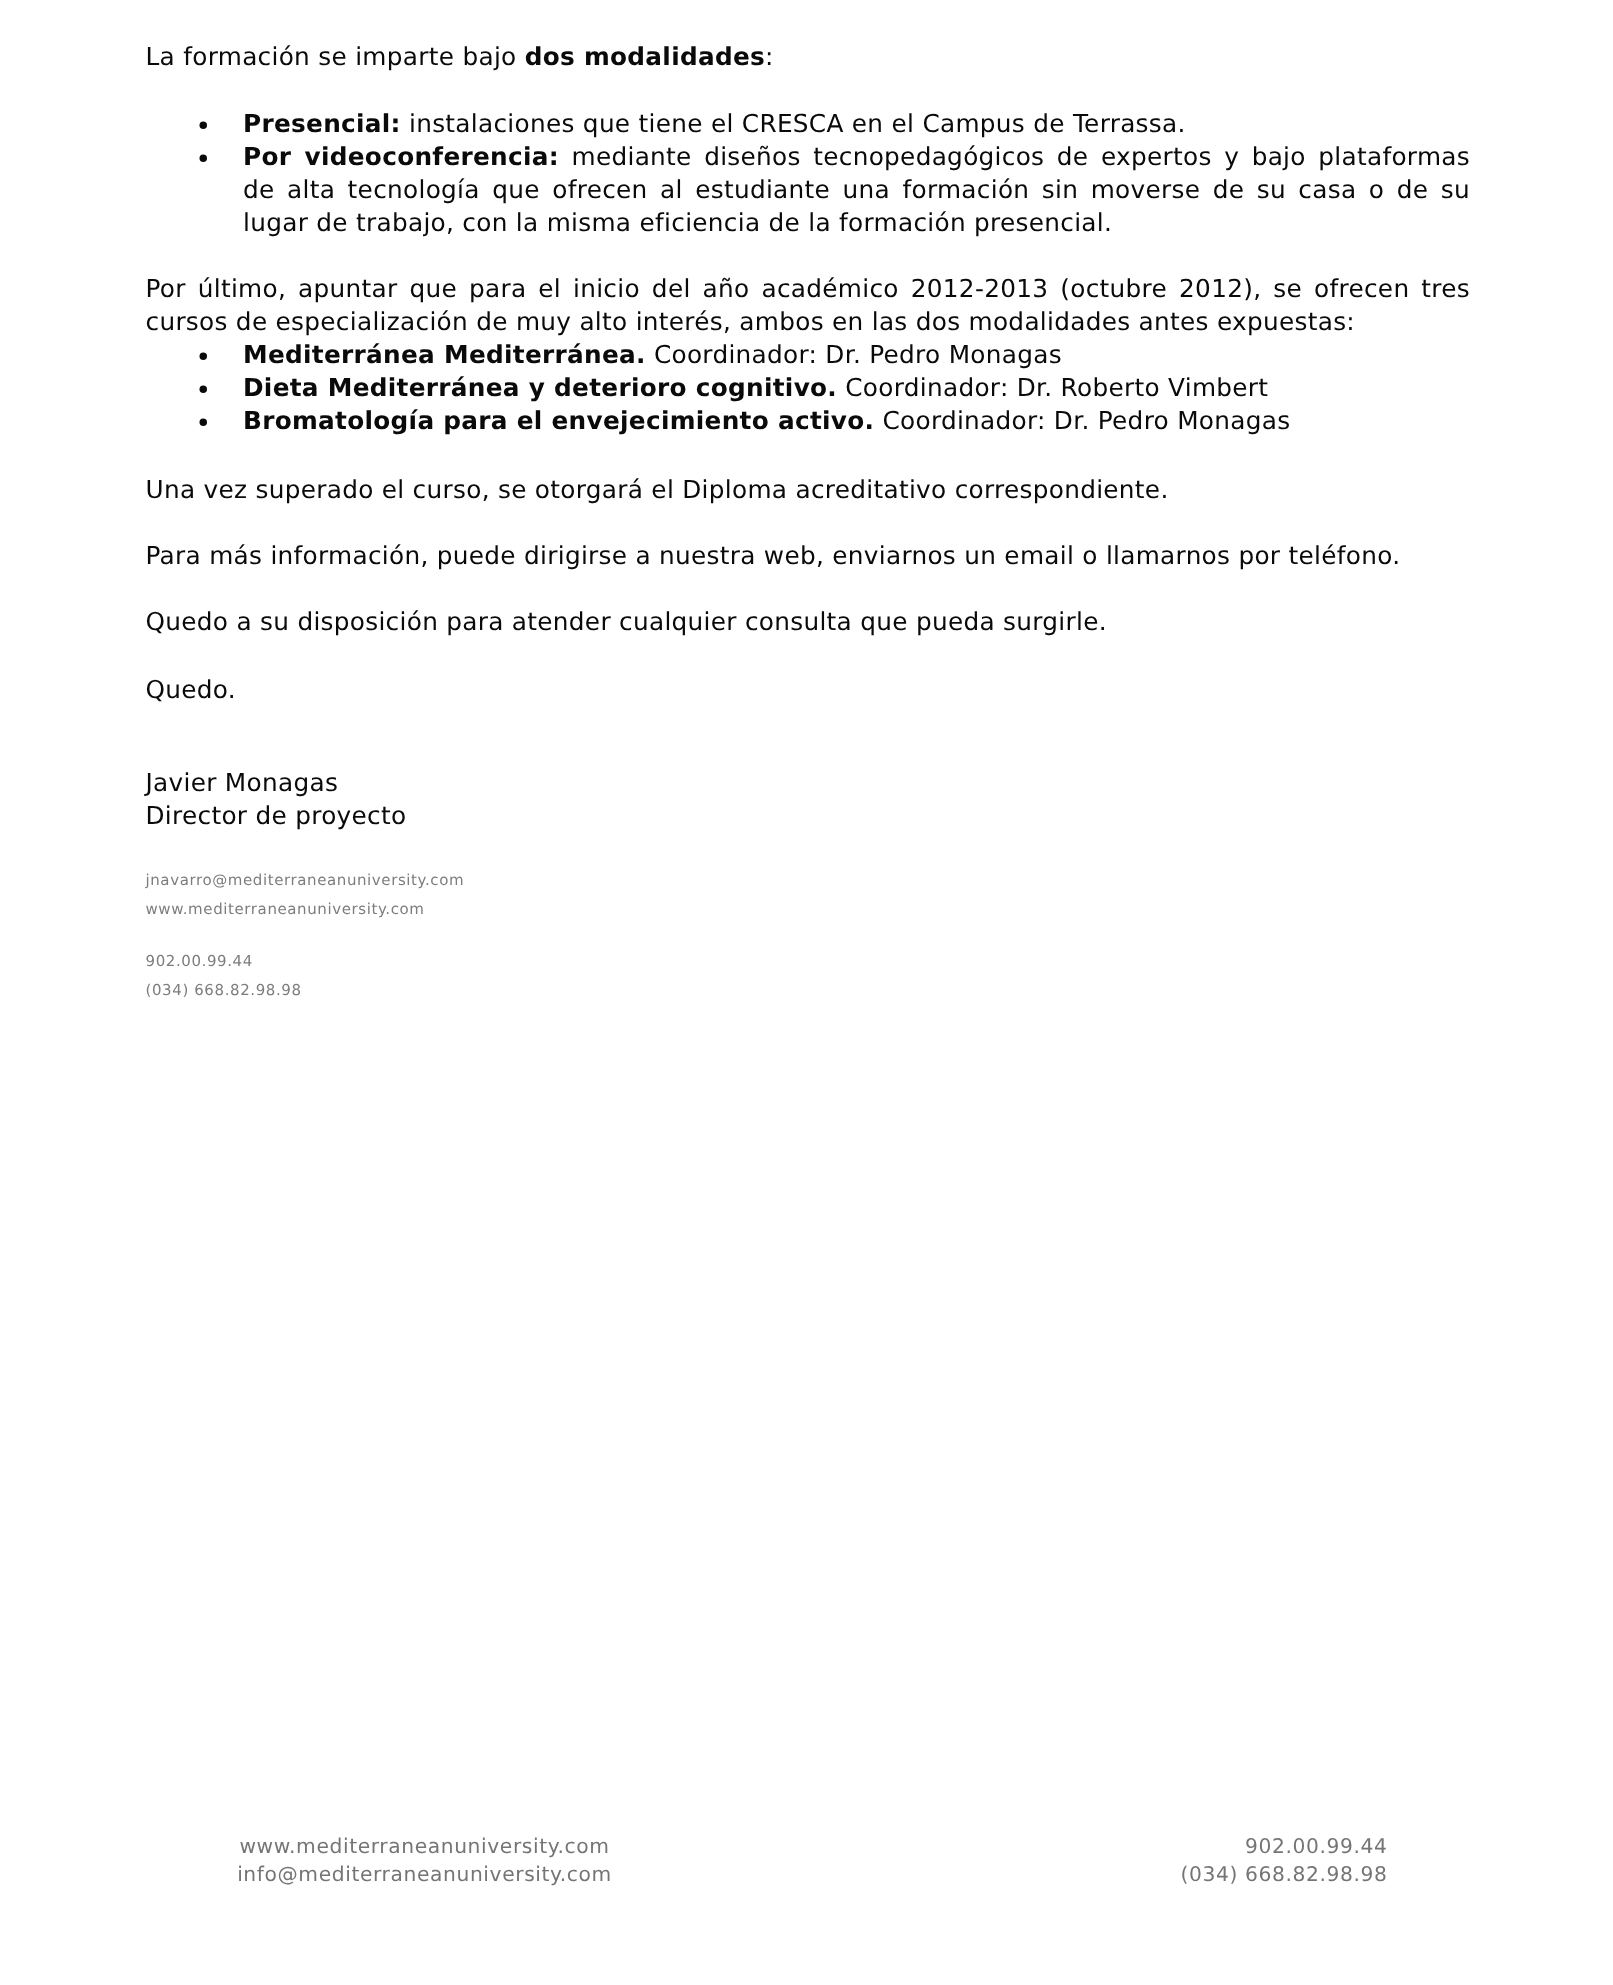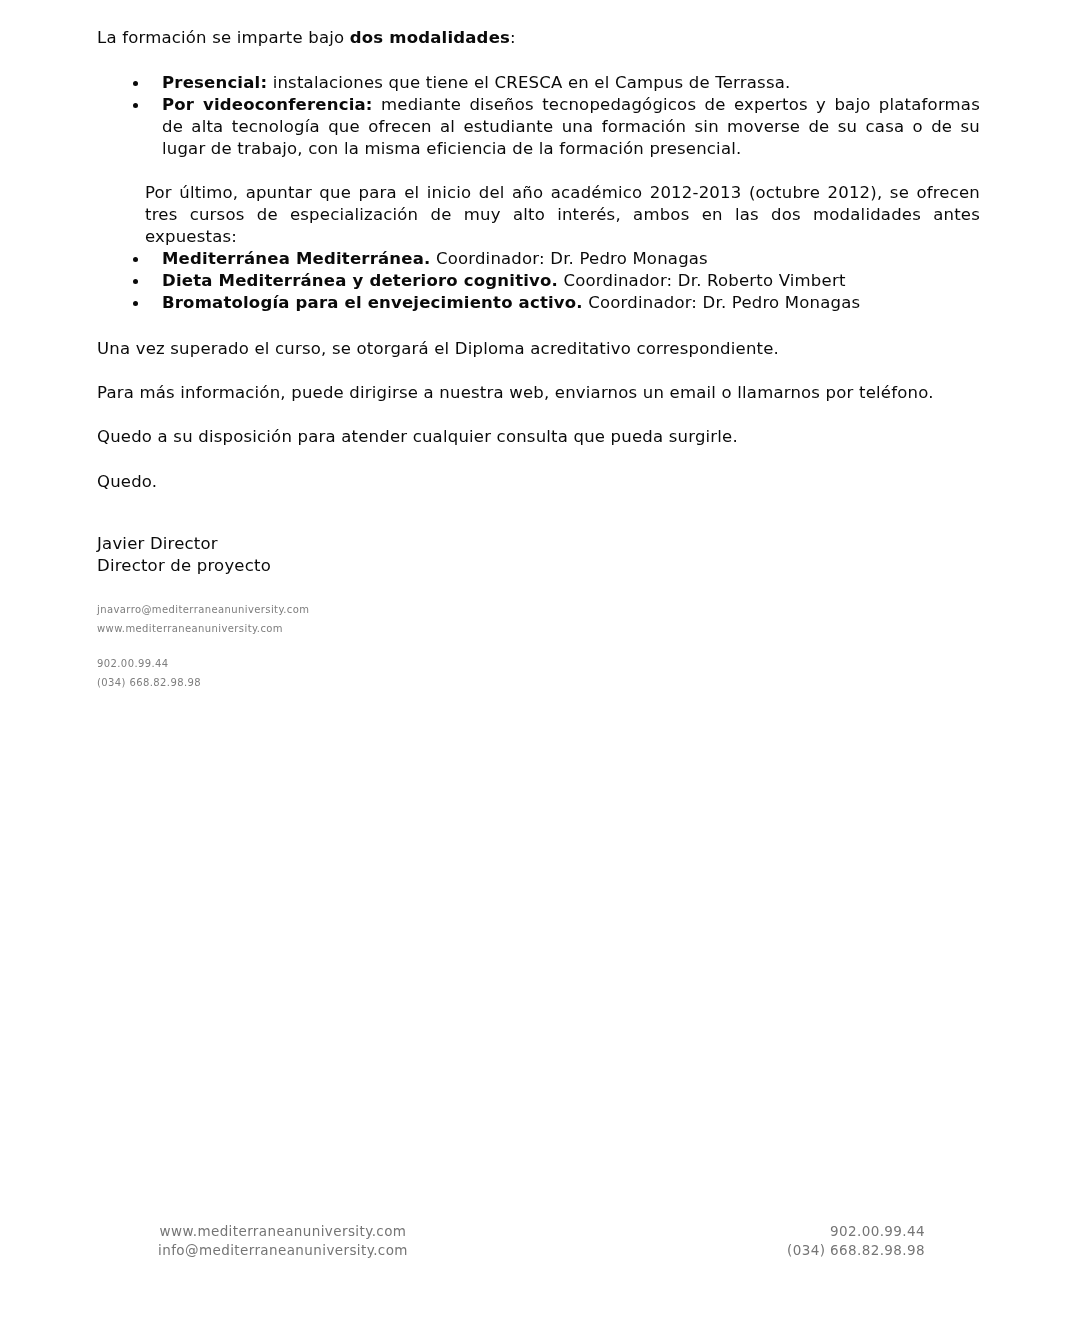--- a/index.html
+++ b/index.html
@@ -38,21 +38,21 @@
     position: absolute;
     left: -29px;
     top: 9px;
     width: 5px;
     height: 5px;
     border-radius: 50%;
     background: #0a0a0a;
   }
   b { font-weight: bold; text-align: center; }
   .intro        { margin-bottom: 23px; }
-  .courses-intro{ margin-top: 22px; margin-left: 48px; }
+  .courses-intro{ margin-top: 22px; }
   .courses      { margin-top: 28px; }
   .diploma      { margin-top: 24px; }
   .more-info    { margin-top: 22px; }
   .closing      { margin-top: 22px; }
   .salutation   { margin-top: 23px; }
   .sig-name     { margin-top: 40px; }
   .muted {
     font-size: 10px;
     line-height: 19px;
     letter-spacing: 0.4px;
@@ -105,21 +105,21 @@
 
     <p class="diploma">Una vez superado el curso, se otorgará el Diploma acreditativo correspondiente.</p>
 
     <p class="more-info justify">Para más información, puede dirigirse a nuestra web, enviarnos un email o llamarnos por teléfono.</p>
 
     <p class="closing">Quedo a su disposición para atender cualquier consulta que pueda surgirle.</p>
 
     <p class="salutation">Quedo.</p>
 
     <div class="signature">
-      <p class="sig-name">Javier Director</p>
+      <p class="sig-name">Javier Monagas</p>
       <p class="sig-title">Director de proyecto</p>
       <p class="muted contact-email">jnavarro@mediterraneanuniversity.com</p>
       <p class="muted">www.mediterraneanuniversity.com</p>
       <p class="muted phone-first">902.00.99.44</p>
       <p class="muted">(034) 668.82.98.98</p>
     </div>
 
   </div>
 
   <div class="footer-left">

